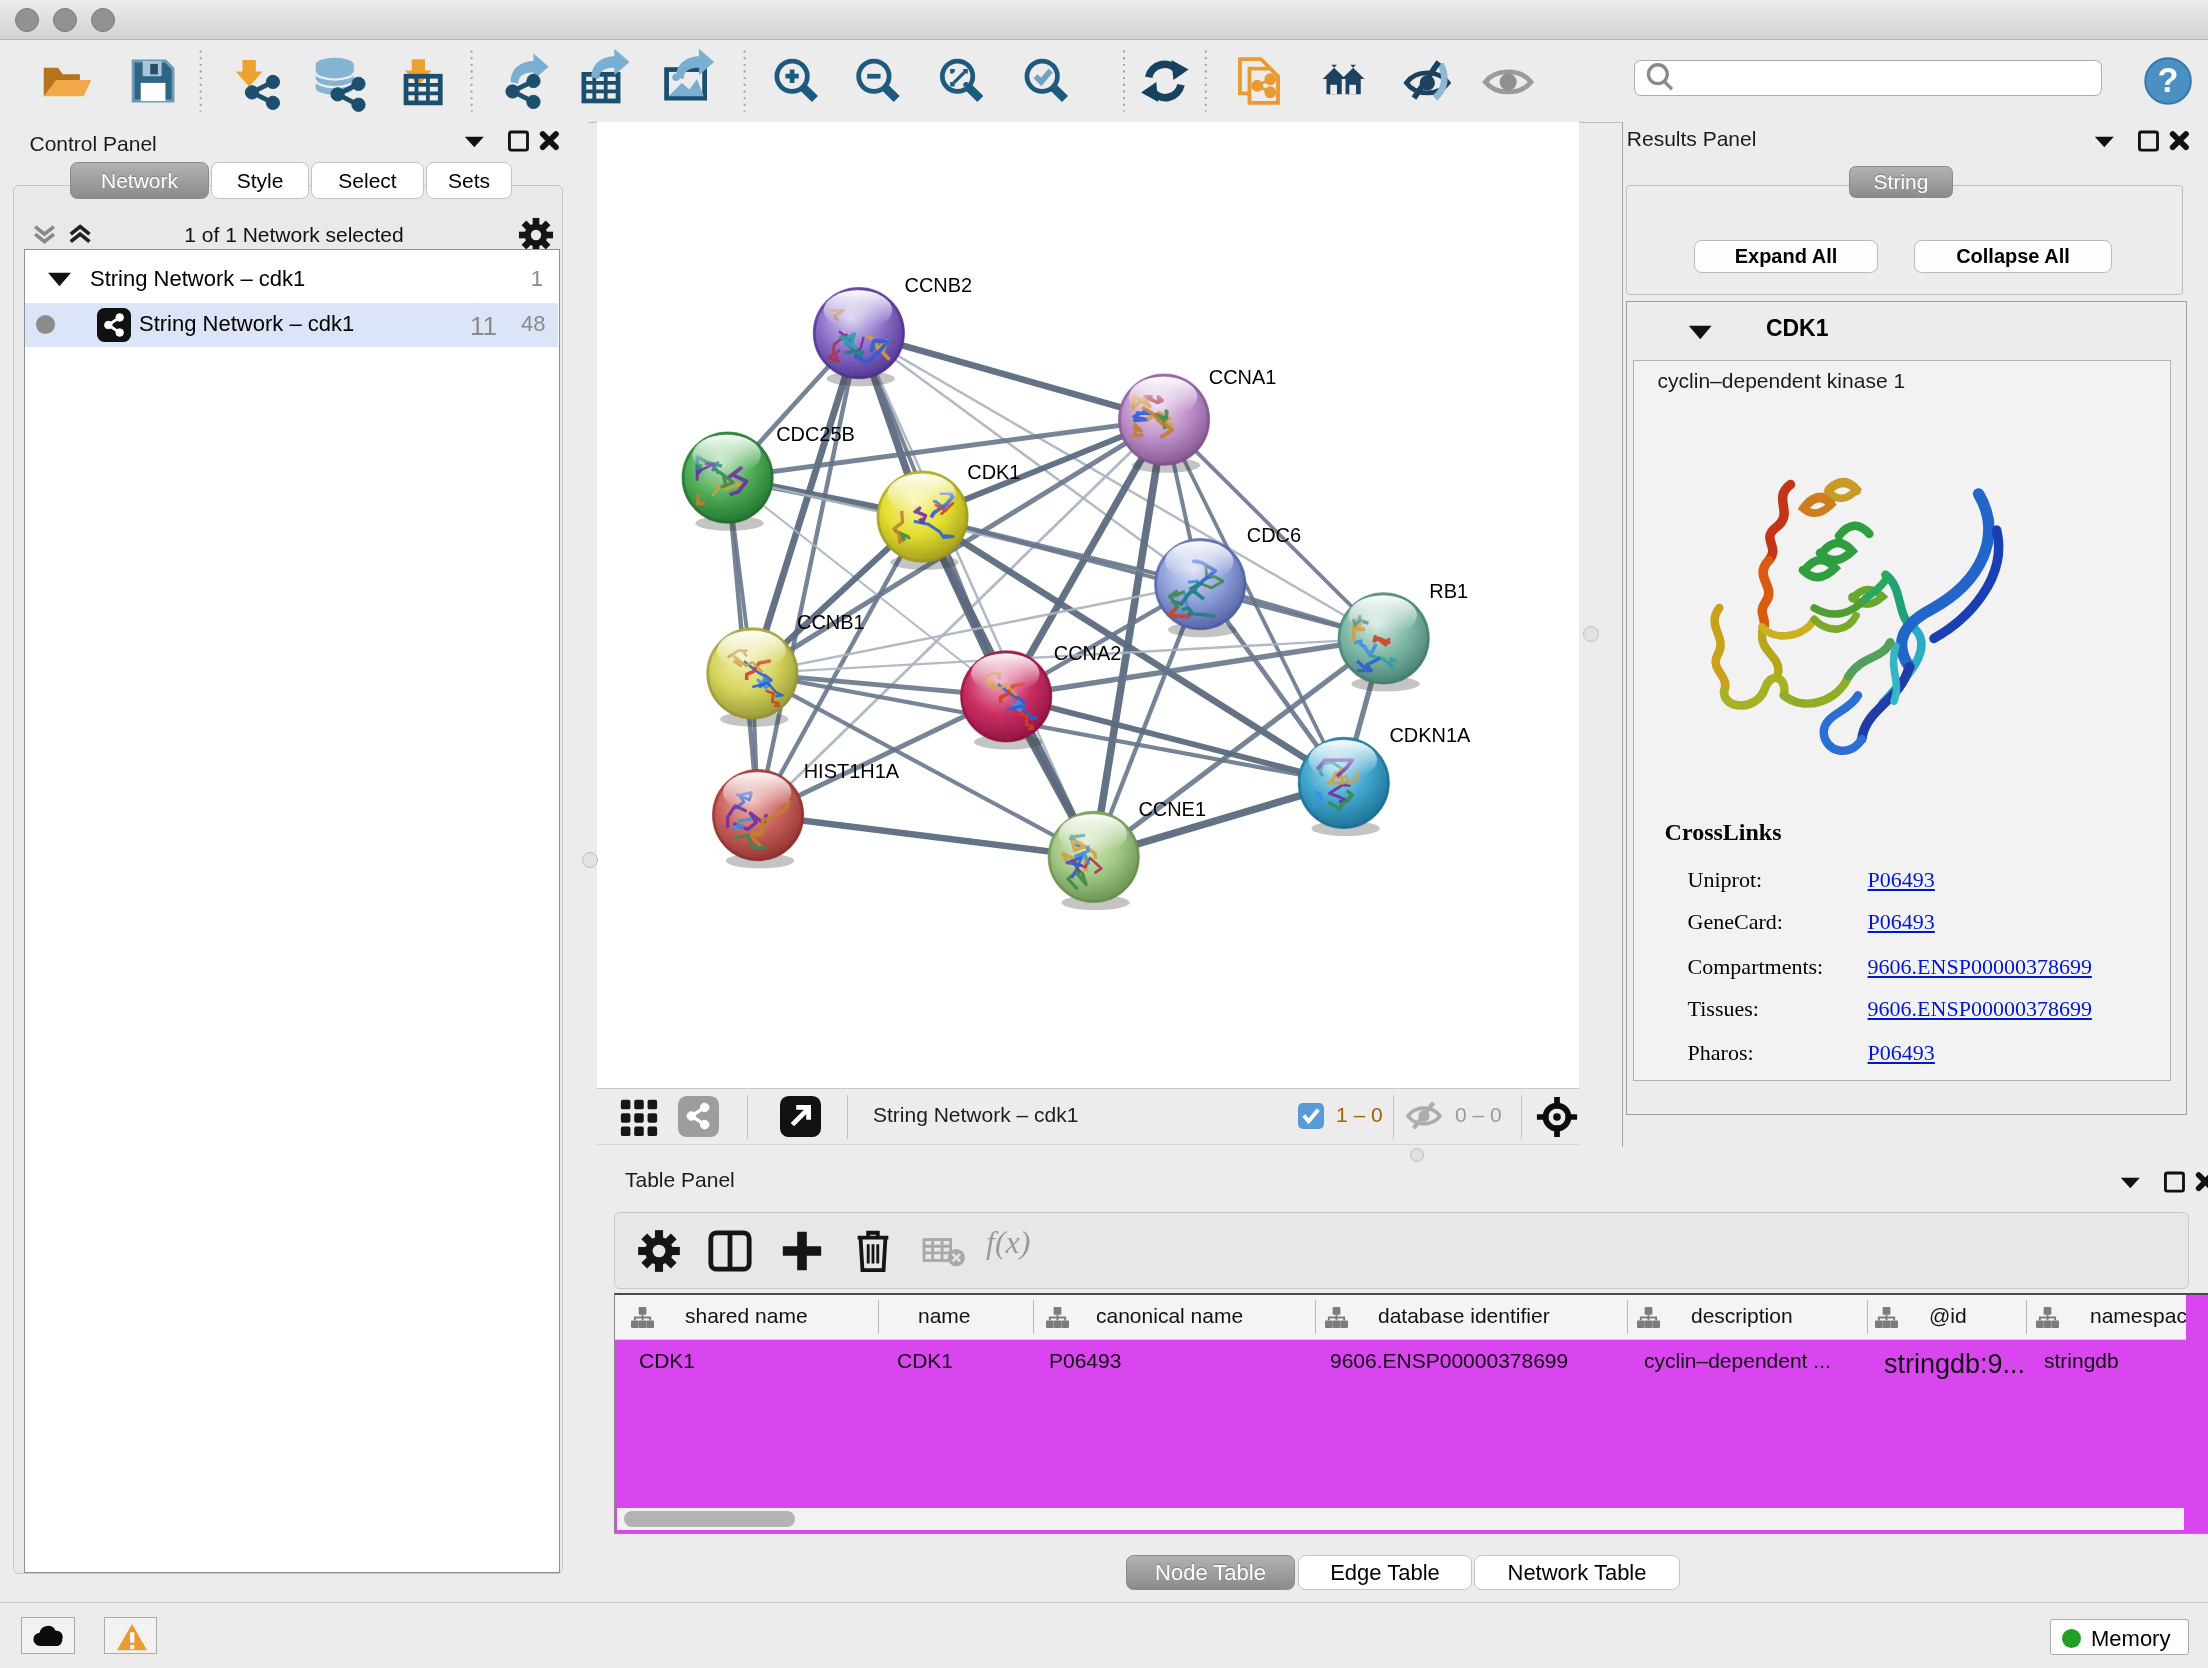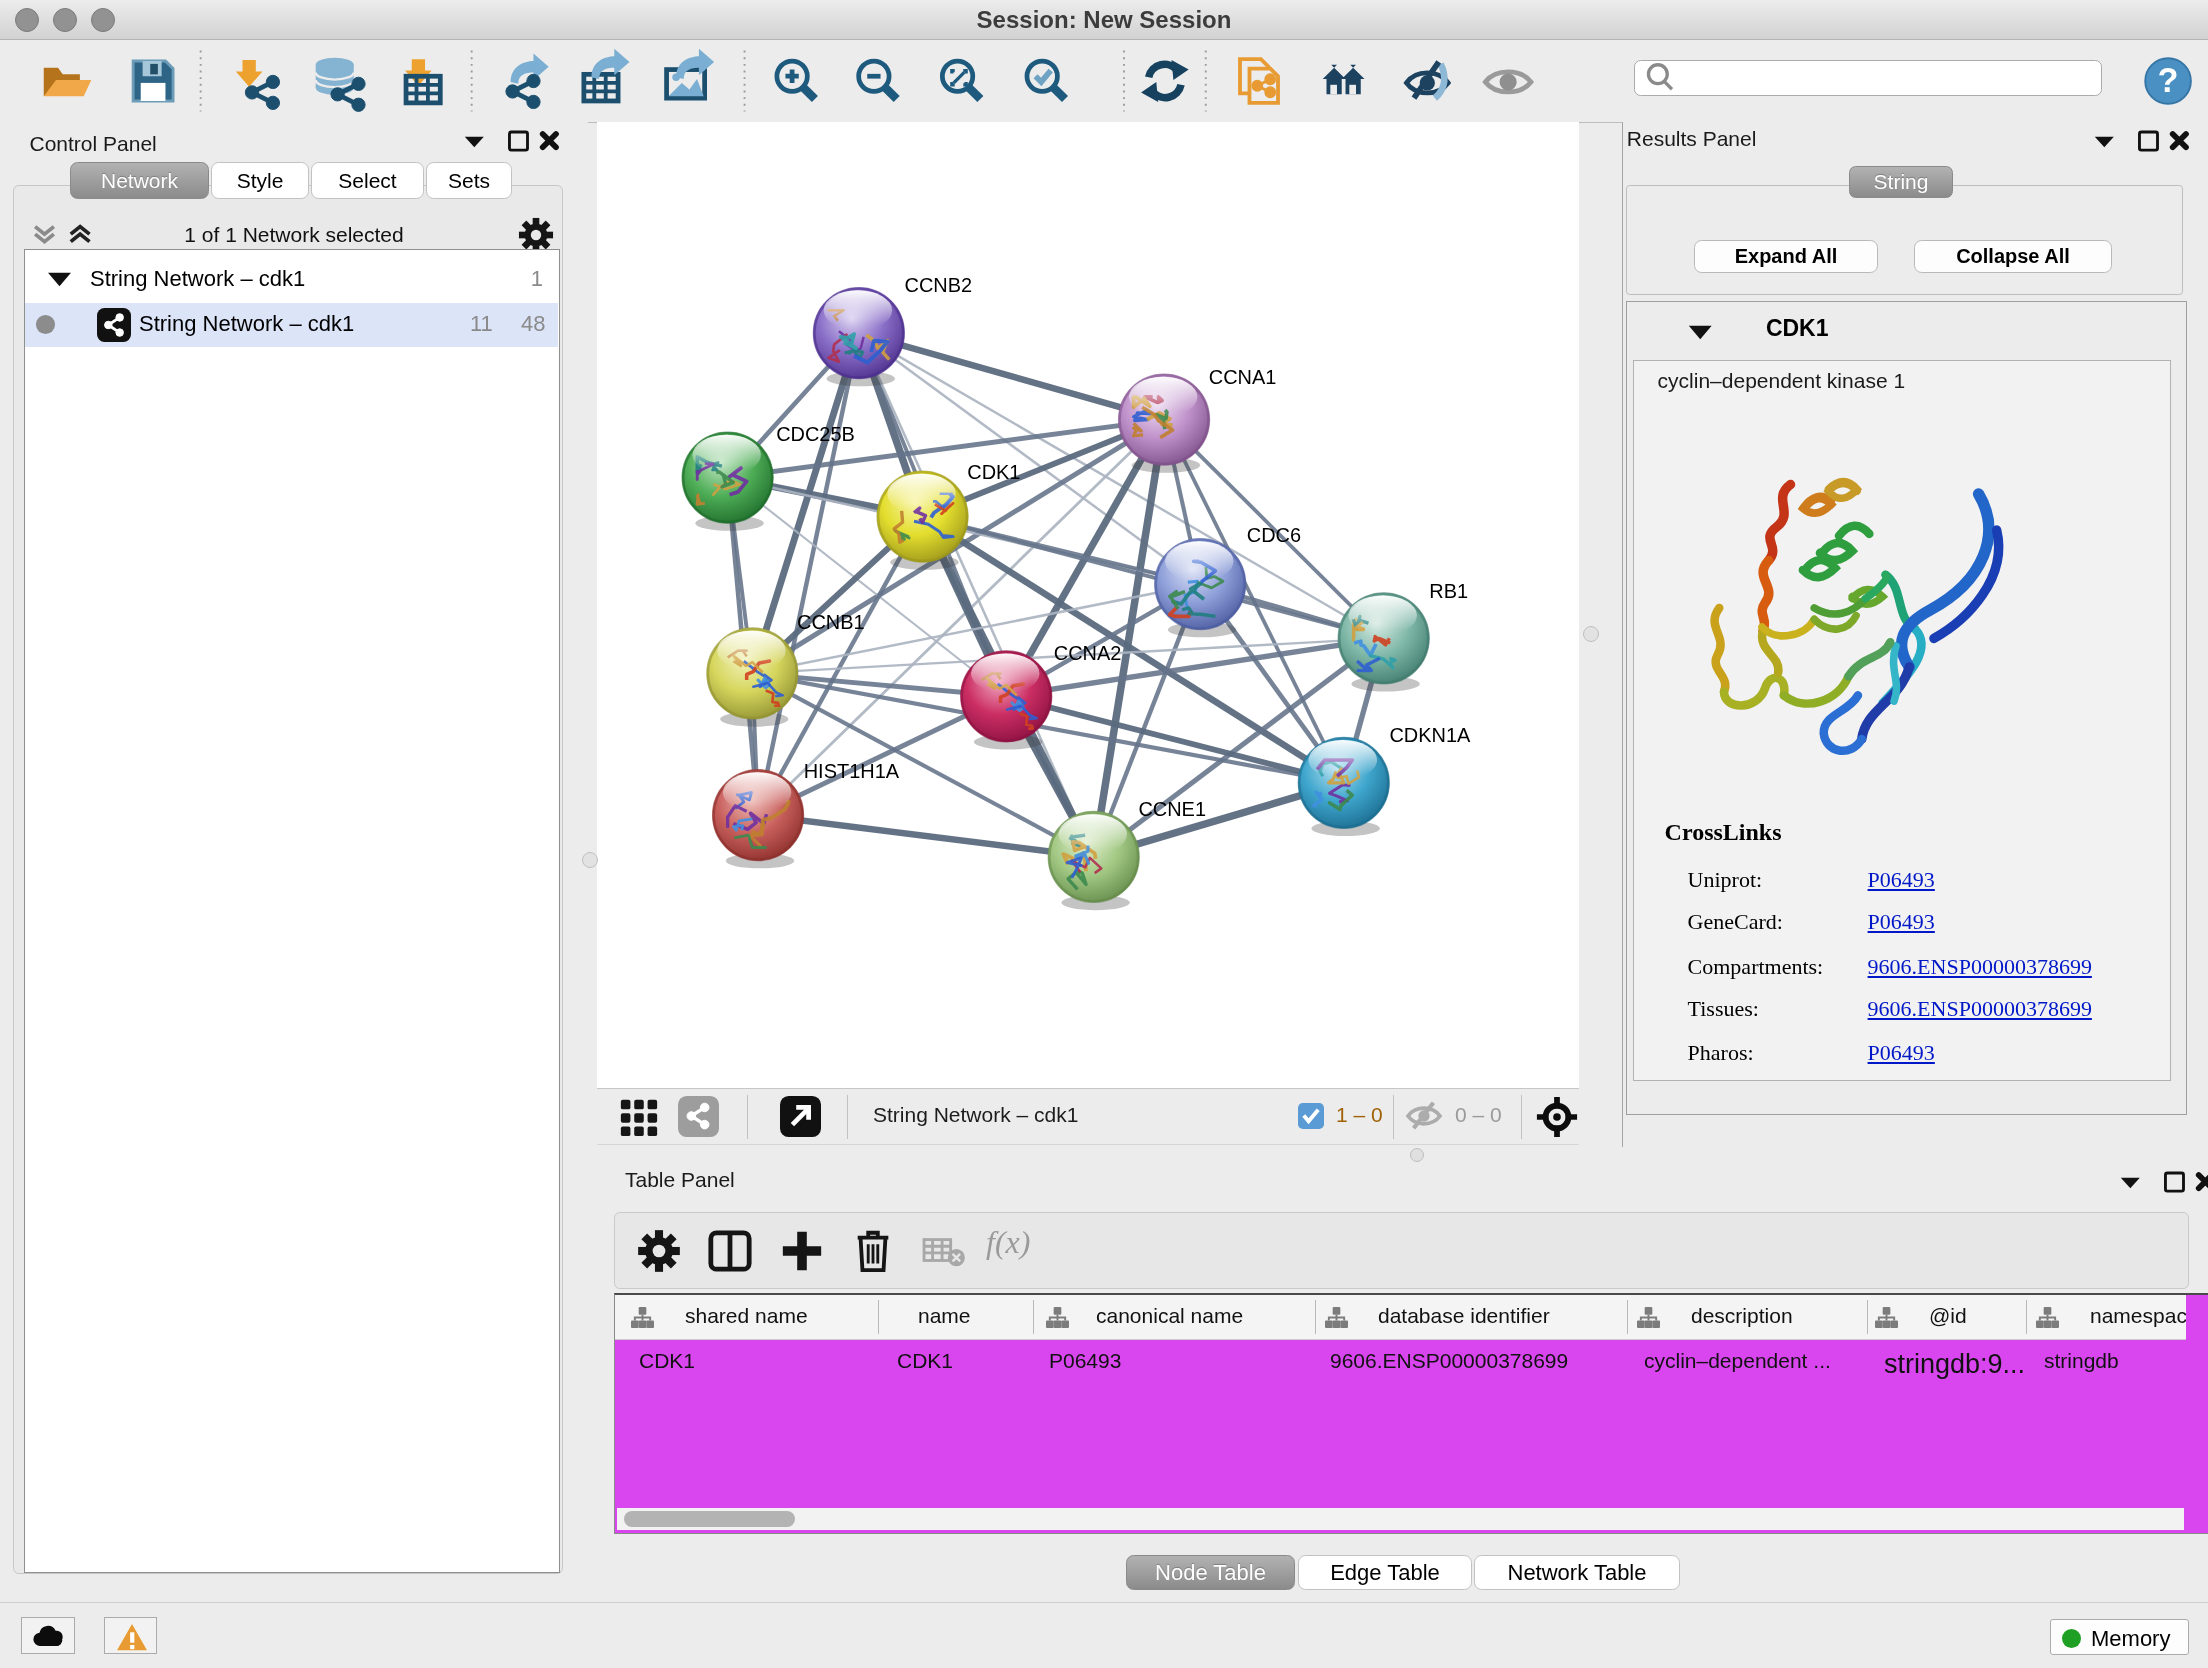--- a/index.html
+++ b/index.html
@@ -32,21 +32,20 @@
   .bbtn{position:absolute;background:#f2f2f2;border:1px solid #ababab;box-sizing:border-box;}
   .link{color:#0018c8;text-decoration:underline;}
   .serif{font-family:"Liberation Serif",serif;}
 </style>
 </head>
 <body>
   <div id="titlebar" class="abs">
     <div class="tlight" style="left:15px;"></div>
     <div class="tlight" style="left:53px;"></div>
     <div class="tlight" style="left:91px;"></div>
-    <div id="wtitle">Session: New Session</div>
   </div>
 
   <div id="toolbar" class="abs">
   <svg width="2208" height="82" viewBox="0 0 2322 86">
     <defs>
       <g id="shareg">
           <circle cx="11" cy="-11" r="7"></circle>
           <circle cx="-11" cy="0" r="7"></circle>
           <circle cx="11" cy="11" r="7"></circle>
           <path d="M-11,0 L11,-11 M-11,0 L11,11" stroke-width="5" fill="none"></path>
@@ -245,21 +244,21 @@
         <svg class="abs" style="left:72px;top:4.8px;" width="34" height="34" viewBox="0 0 36 36">
           <rect x="0" y="0" width="36" height="36" rx="8" fill="#111"></rect>
           <g fill="#fff" stroke="#fff">
             <circle cx="24" cy="10" r="4"></circle>
             <circle cx="12" cy="18" r="4"></circle>
             <circle cx="24" cy="26" r="4"></circle>
             <path d="M12,18 L24,10 M12,18 L24,26" stroke-width="3" fill="none"></path>
           </g>
         </svg>
         <div class="abs" style="left:114px;top:7.6px;font-size:22px;color:#000;">String Network – cdk1</div>
-        <div class="abs" style="left:445px;top:7.6px;font-size:22px;color:#8a8a8a;">11</div>
+        <div class="abs" style="left:445px;top:7.6px;font-size:26px;color:#8a8a8a;">11</div>
         <div class="abs" style="left:496px;top:7.6px;font-size:22px;color:#8a8a8a;">48</div>
       </div>
     </div>
   </div>
 
   <div id="netview" class="abs"><svg width="982" height="966" viewBox="0 0 1032 1016">
 <defs>
 <radialGradient id="gCCNB2" cx="0.42" cy="0.34" r="0.72">
           <stop offset="0" stop-color="#d9cff0"></stop>
           <stop offset="0.5" stop-color="#8a6fc8"></stop>

